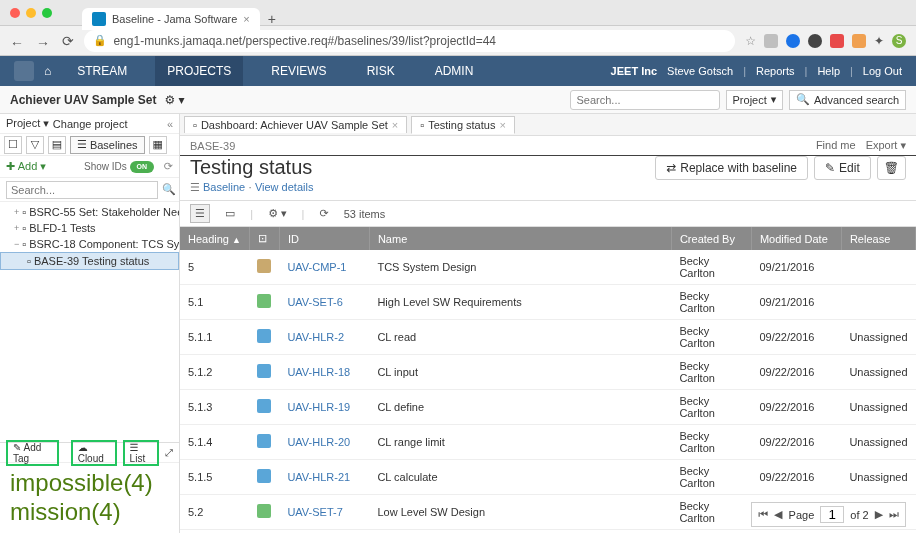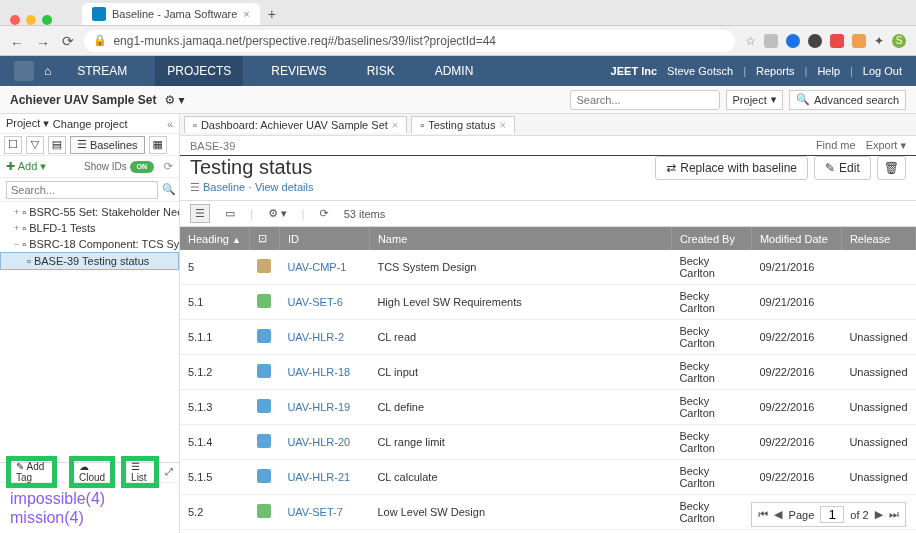--- a/index.html
+++ b/index.html
@@ -1,19 +1,19 @@
 <!DOCTYPE html>
 <html><head>
 <meta charset="utf-8">
 <style>
 * { box-sizing: border-box; margin: 0; padding: 0; }
 body { font-family: -apple-system, Helvetica, Arial, sans-serif; font-size: 12px; color: #333; background: #fff; width: 916px; height: 533px; overflow: hidden; }
 
 
-.browser-chrome { height: 26px; background: #e8e8e8; display: flex; align-items: flex-end; padding: 0 10px; border-bottom: 1px solid #ccc; }
+.browser-chrome { height: 26px; background: #e8e8e8; display: flex; align-items: flex-start; padding: 8px 10px; border-bottom: 1px solid #ccc; }
 .traffic { display: flex; gap: 6px; margin-right: 30px; }
 .dot { width: 10px; height: 10px; border-radius: 50%; }
 .dot.r { background: #ff5f56; } .dot.y { background: #ffbd2e; } .dot.g { background: #27c93f; }
 .tab-strip { display: flex; align-items: center; }
 .browser-tab { background: #fff; border-radius: 6px 6px 0 0; padding: 4px 10px; display: flex; align-items: center; gap: 6px; font-size: 11px; color: #444; }
 .tab-favicon { width: 14px; height: 14px; background: #0a84c1; border-radius: 2px; }
 .tab-close { cursor: pointer; color: #888; }
 .new-tab { margin-left: 8px; color: #555; cursor: pointer; font-size: 14px; }
 
 .addr-bar { height: 30px; background: #f1f1f1; display: flex; align-items: center; padding: 0 10px; gap: 10px; border-bottom: 1px solid #ccc; }
@@ -59,22 +59,22 @@
 .toggle { width: 24px; height: 12px; background: #4caf50; border-radius: 6px; position: relative; cursor: pointer; display:inline-flex; align-items:center; justify-content:center; color:#fff; font-size:7px; font-weight:bold;}
 .side-search { height: 24px; border-bottom: 1px solid #eee; display: flex; align-items: center; padding: 0 6px; }
 .side-search input { flex: 1; border: 1px solid #ccc; height: 18px; padding: 0 4px; font-size: 11px; }
 .tree { flex: 1; overflow-y: auto; padding: 2px 0; }
 .tree .node { padding: 2px 4px 2px 14px; cursor: pointer; white-space: nowrap; overflow: hidden; display: flex; align-items: center; gap: 3px; }
 .tree .node.child { padding-left: 26px; }
 .tree .node.sel { background: #d9e8f5; border: 1px solid #8fb8dd; }
 .tree .exp { color: #888; font-size: 9px; }
 .tags-panel { border-top: 1px solid #ddd; }
 .tags-top { height: 20px; border-bottom: 1px solid #eee; display: flex; align-items: center; padding: 0 6px; font-size: 10px; gap: 6px; }
-.tags-top .pill { border: 5px solid #22c55e; padding: 0 5px; cursor: pointer; }
-.tags-body { padding: 6px 10px; font-size: 16px; color: #8b5cf6; line-height: 1.2; }
+.tags-top .pill { border: 2px solid #22c55e; padding: 0 5px; cursor: pointer; }
+.tags-body { padding: 6px 10px; font-size: 24px; color: #4d7c0f; line-height: 1.2; }
 
 
 .content { flex: 1; display: flex; flex-direction: column; overflow: hidden; }
 .tabstrip { height: 22px; background: #f5f5f5; border-bottom: 1px solid #ddd; display: flex; align-items: center; padding: 0 4px; gap: 4px; }
 .ctab { background: #fff; border: 1px solid #ccc; border-bottom: none; padding: 2px 8px; font-size: 11px; display: flex; align-items: center; gap: 4px; cursor: pointer; }
 .ctab.active { border-bottom: 1px solid #fff; }
 .ctab .x { color: #aaa; cursor: pointer; }
 
 .crumb { padding: 4px 10px; font-size: 11px; color: #777; }
 .page-head { padding: 0 10px 6px; display: flex; align-items: flex-start; border-bottom: 1px solid #ddd; }

